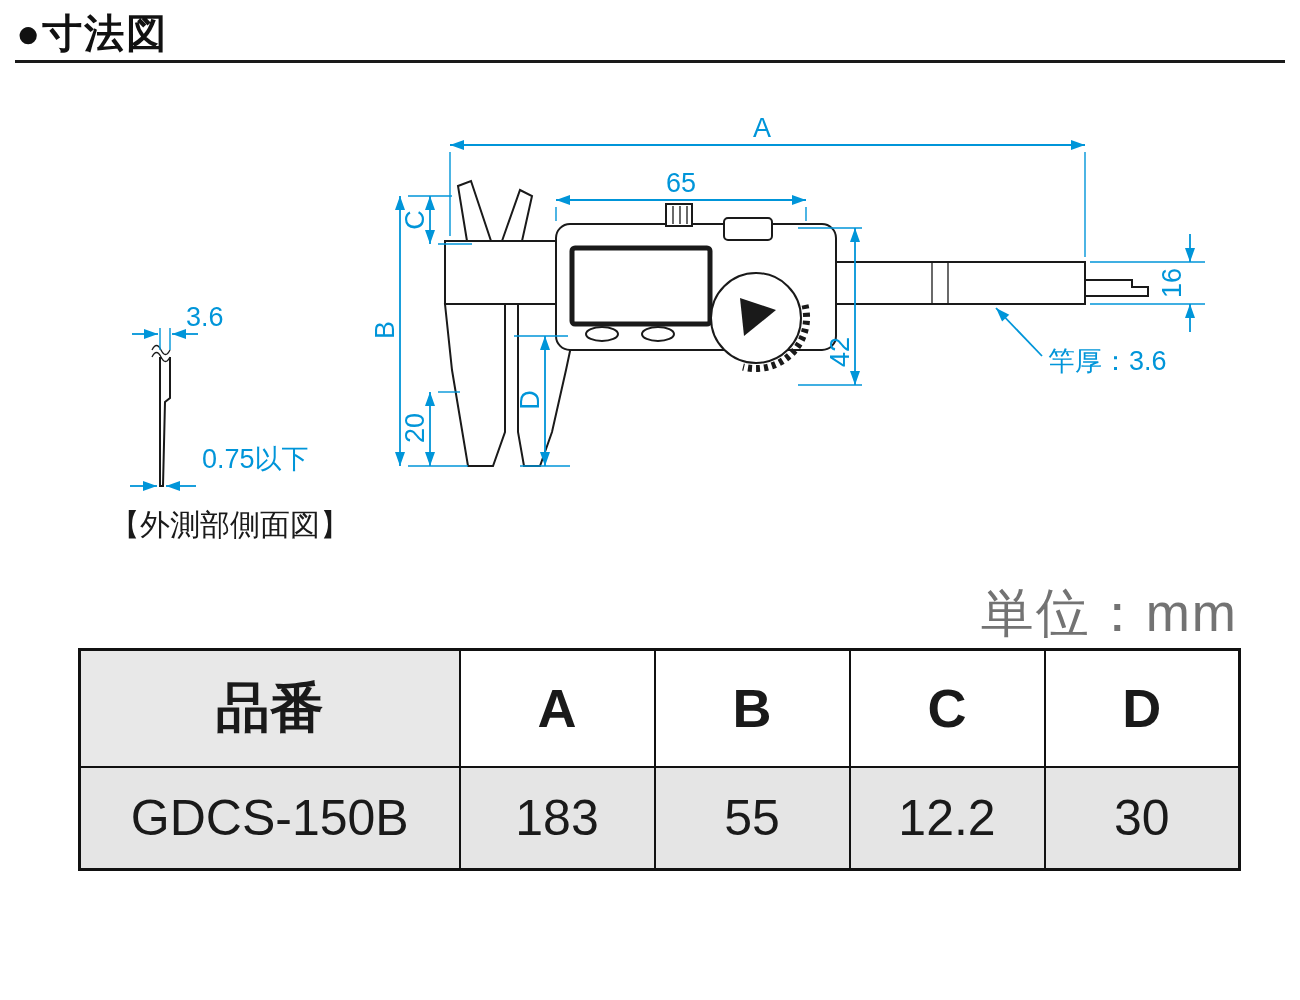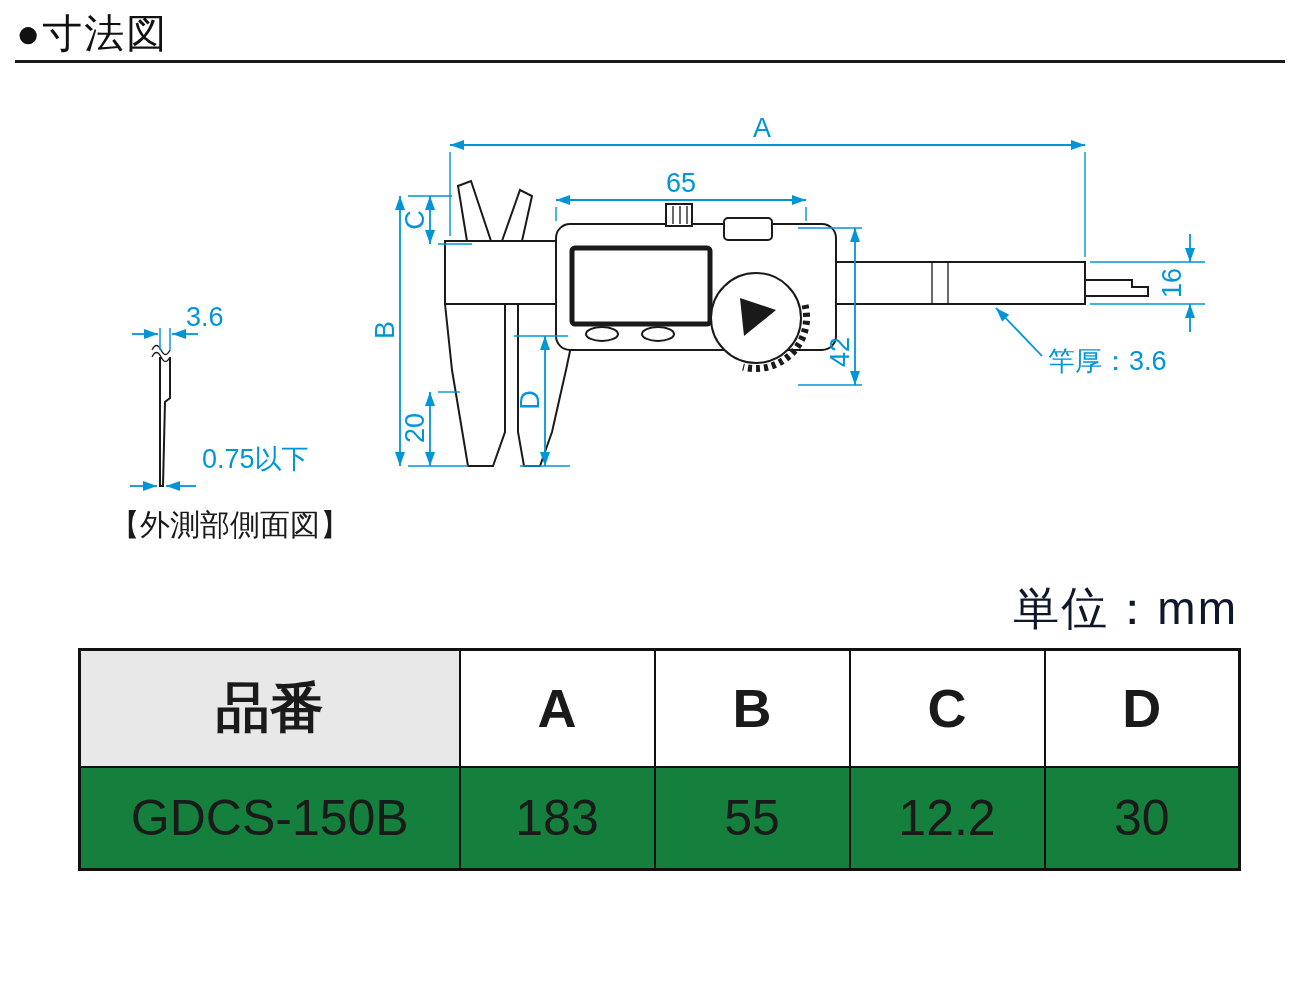--- a/index.html
+++ b/index.html
@@ -7,30 +7,30 @@
   html, body { background: #ffffff; }
   body {
     width: 1300px; height: 1000px;
     font-family: "Liberation Sans", "DejaVu Sans", sans-serif;
     color: #1a1a1a;
   }
   .stage { position: relative; width: 1300px; height: 1000px; background: #fff; overflow: hidden; }
 
   .title {
     position: absolute; left: 16px; top: 6px;
-    font-size: 40px; font-weight: normal; letter-spacing: 2px; color: #111;
+    font-size: 40px; font-weight: bold; letter-spacing: 2px; color: #111;
   }
   .rule {
     position: absolute; left: 15px; top: 60px;
     width: 1270px; height: 3px; background: #1a1a1a;
   }
 
   .unit {
     position: absolute; top: 578px; right: 62px;
-    font-size: 46px; color: #0f172a; letter-spacing: 2px;
+    font-size: 53px; color: #737373; letter-spacing: 2px;
   }
 
   
   svg.drawing { position: absolute; left: 0; top: 0; }
   svg text { font-family: "Liberation Sans", "DejaVu Sans", sans-serif; }
 
   .blk * { stroke: #1a1a1a; stroke-width: 2; fill: #ffffff; }
   .blk .thin  { stroke-width: 1.3; }
   .blk .lcd   { stroke-width: 5; }
   .blk .teeth { fill: none; stroke-width: 7; stroke-dasharray: 4 4; }
@@ -42,21 +42,21 @@
 
   .dimtext text { fill: var(--dim); font-size: 27px; }
   .dimtext text.cap { fill: #1a1a1a; font-size: 30px; }
 
   
   .tablewrap { position: absolute; left: 78px; top: 648px; }
   table.spec { border-collapse: collapse; table-layout: fixed; border: 3px solid #111; }
   table.spec th, table.spec td { border: 2px solid #111; text-align: center; vertical-align: middle; }
   table.spec th { font-size: 54px; font-weight: bold; height: 117px; background: #fff; }
   table.spec th.shaded { background: #e8e8e8; }
-  table.spec td { font-size: 50px; height: 103px; background: #15803d; }
+  table.spec td { font-size: 50px; height: 103px; background: #e5e5e5; }
   col.c-model { width: 380px; }
   col.c-dim   { width: 195px; }
 </style>
 </head>
 <body>
 
 <div class="stage">
 
   <div class="title">●寸法図</div>
   <div class="rule"></div>

